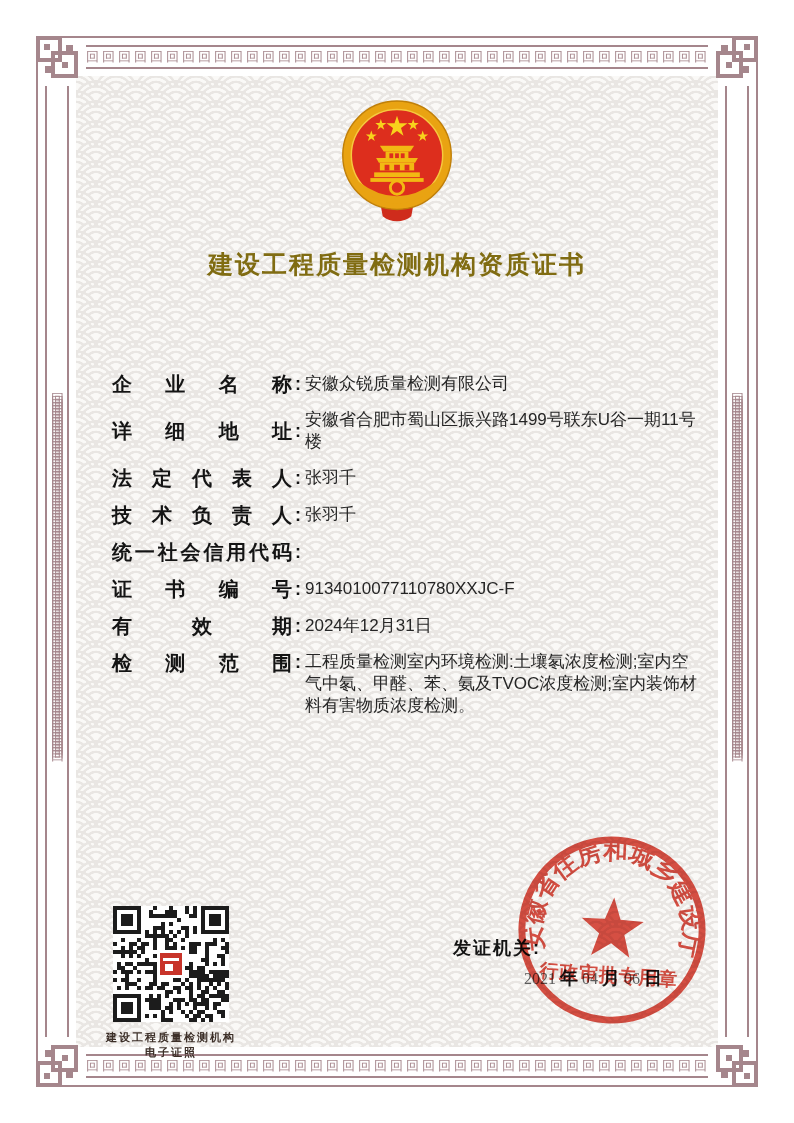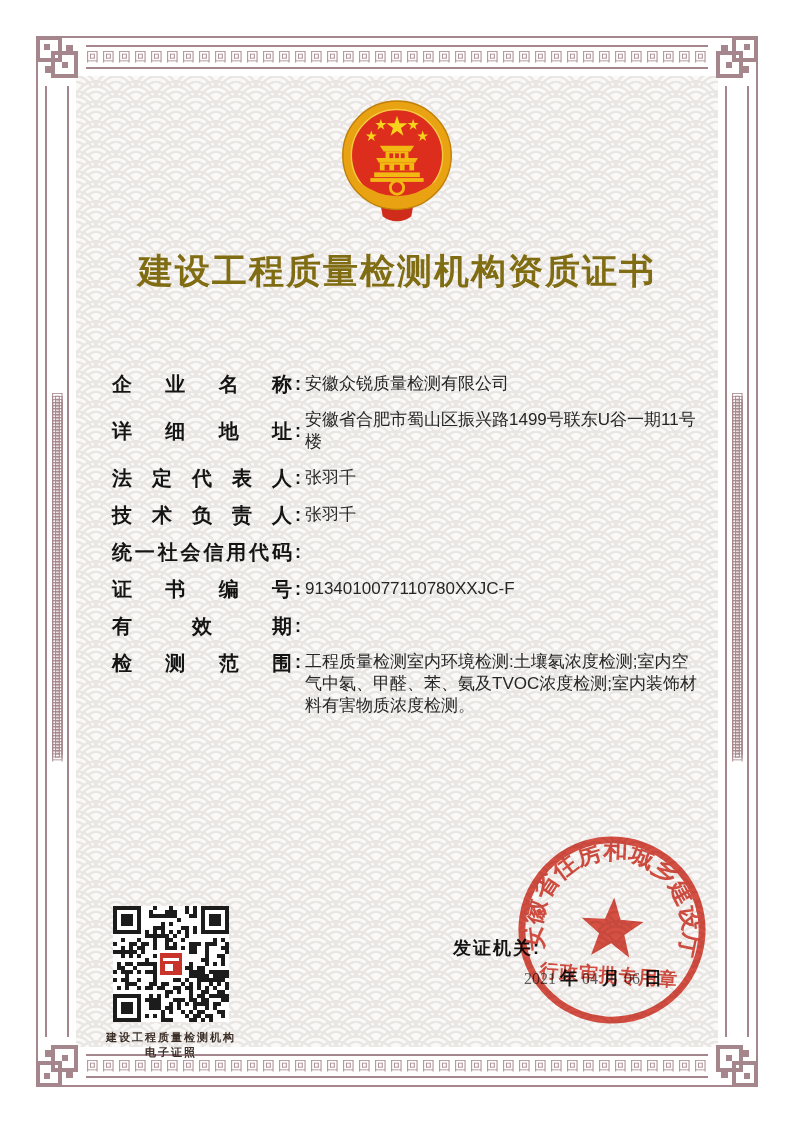--- a/index.html
+++ b/index.html
@@ -32,21 +32,21 @@
   .corner svg{display:block;}
   .corner-tl{left:33px;top:33px;}
   .corner-tr{right:33px;top:33px;transform:scaleX(-1);}
   .corner-bl{left:33px;bottom:33px;transform:scaleY(-1);}
   .corner-br{right:33px;bottom:33px;transform:scale(-1,-1);}
   
   .emblem{position:absolute;top:96px;left:50%;transform:translateX(-50%);}
   
   .title{
     position:absolute;top:248px;left:0;right:0;margin:0;text-align:center;
-    font-size:35px;font-weight:bold;color:#806c12;letter-spacing:2px;
+    font-size:25px;font-weight:bold;color:#806c12;letter-spacing:2px;
   }
   
   .fields{position:absolute;left:112px;top:372px;width:588px;}
   .field-row{display:flex;align-items:center;margin-bottom:13px;}
   .field-row.align-top{align-items:flex-start;}
   .field-label{
     flex:0 0 180px;width:180px;display:flex;justify-content:space-between;
     font-weight:bold;font-size:20px;color:#141414;line-height:24px;
   }
   .field-colon{font-weight:bold;font-size:18px;color:#141414;margin:0 4px 0 3px;line-height:22px;}
@@ -254,20 +254,21 @@
         <span class="field-colon">:</span>
         <span class="field-value">9134010077110780XXJC-F</span>
     </div>
     <div class="field-row">
       <span class="field-label">
           <span>有</span>
           <span>效</span>
           <span>期</span>
         </span>
         <span class="field-colon">:</span>
+        <span class="field-value">2024年12月31日</span>
     </div>
     <div class="field-row align-top">
       <span class="field-label">
           <span>检</span>
           <span>测</span>
           <span>范</span>
           <span>围</span>
         </span>
         <span class="field-colon">:</span>
         <span class="field-value">工程质量检测室内环境检测:土壤氡浓度检测;室内空气中氡、甲醛、苯、氨及TVOC浓度检测;室内装饰材料有害物质浓度检测。</span>

